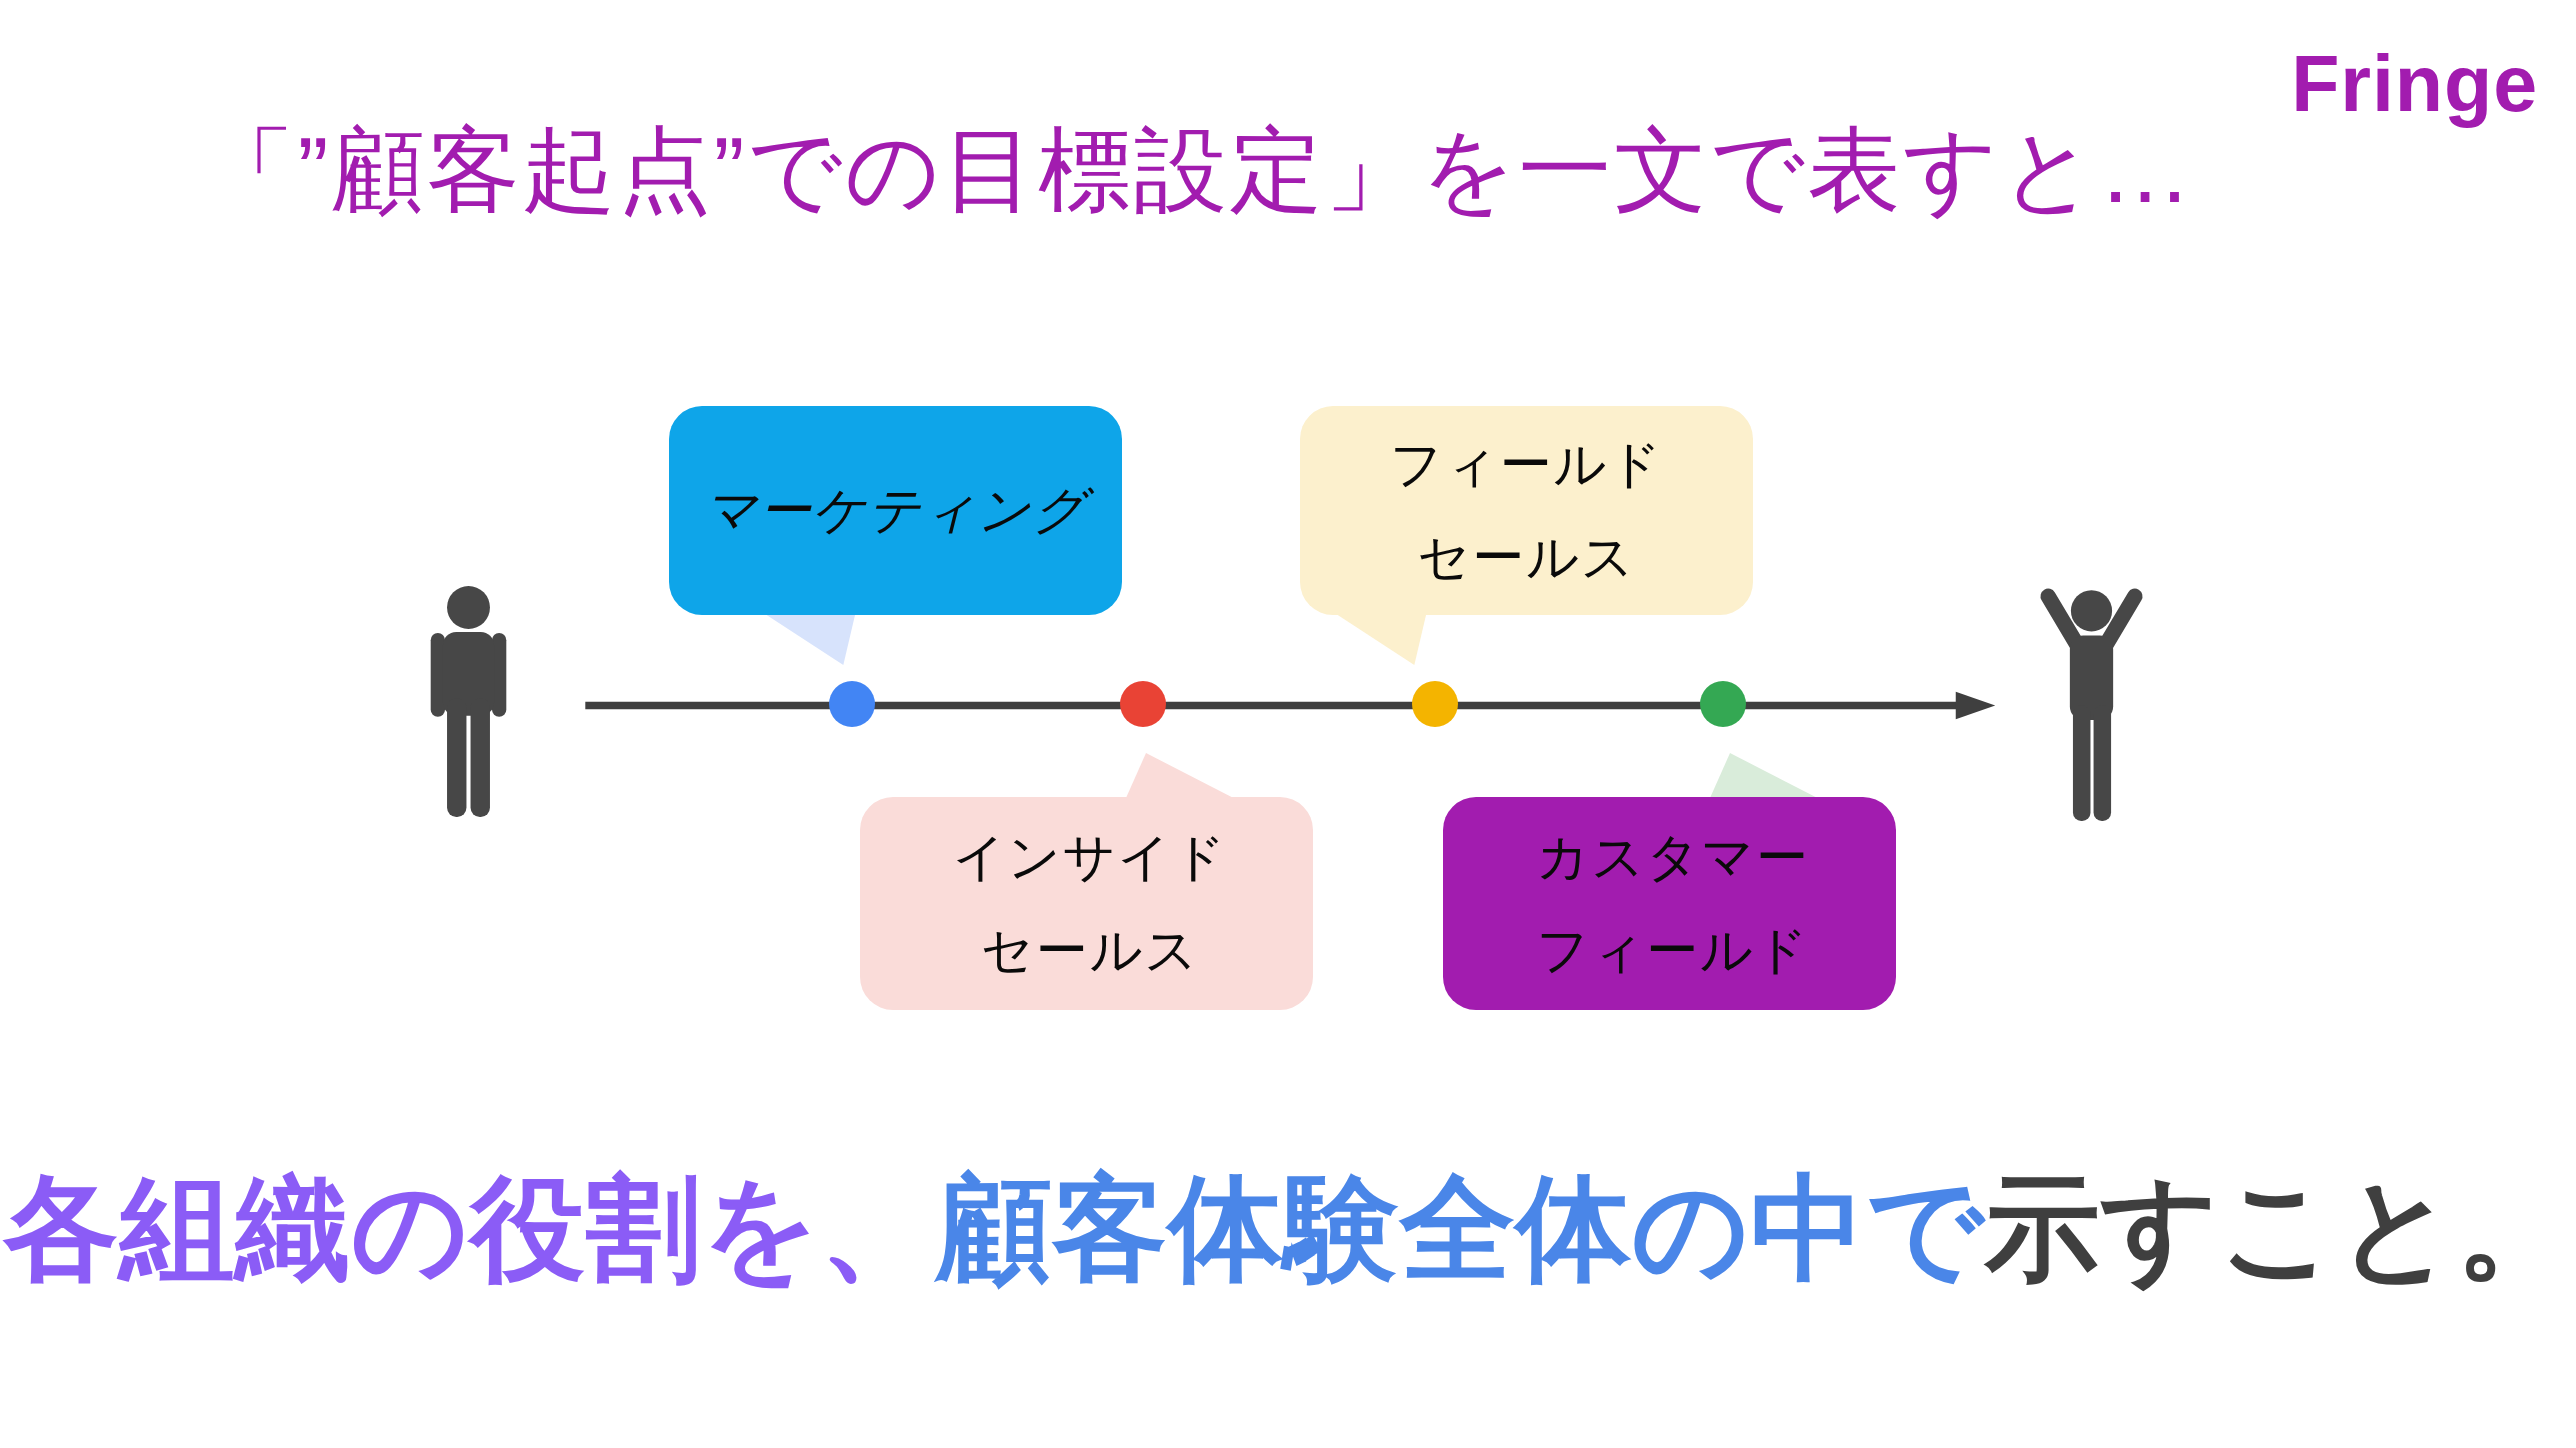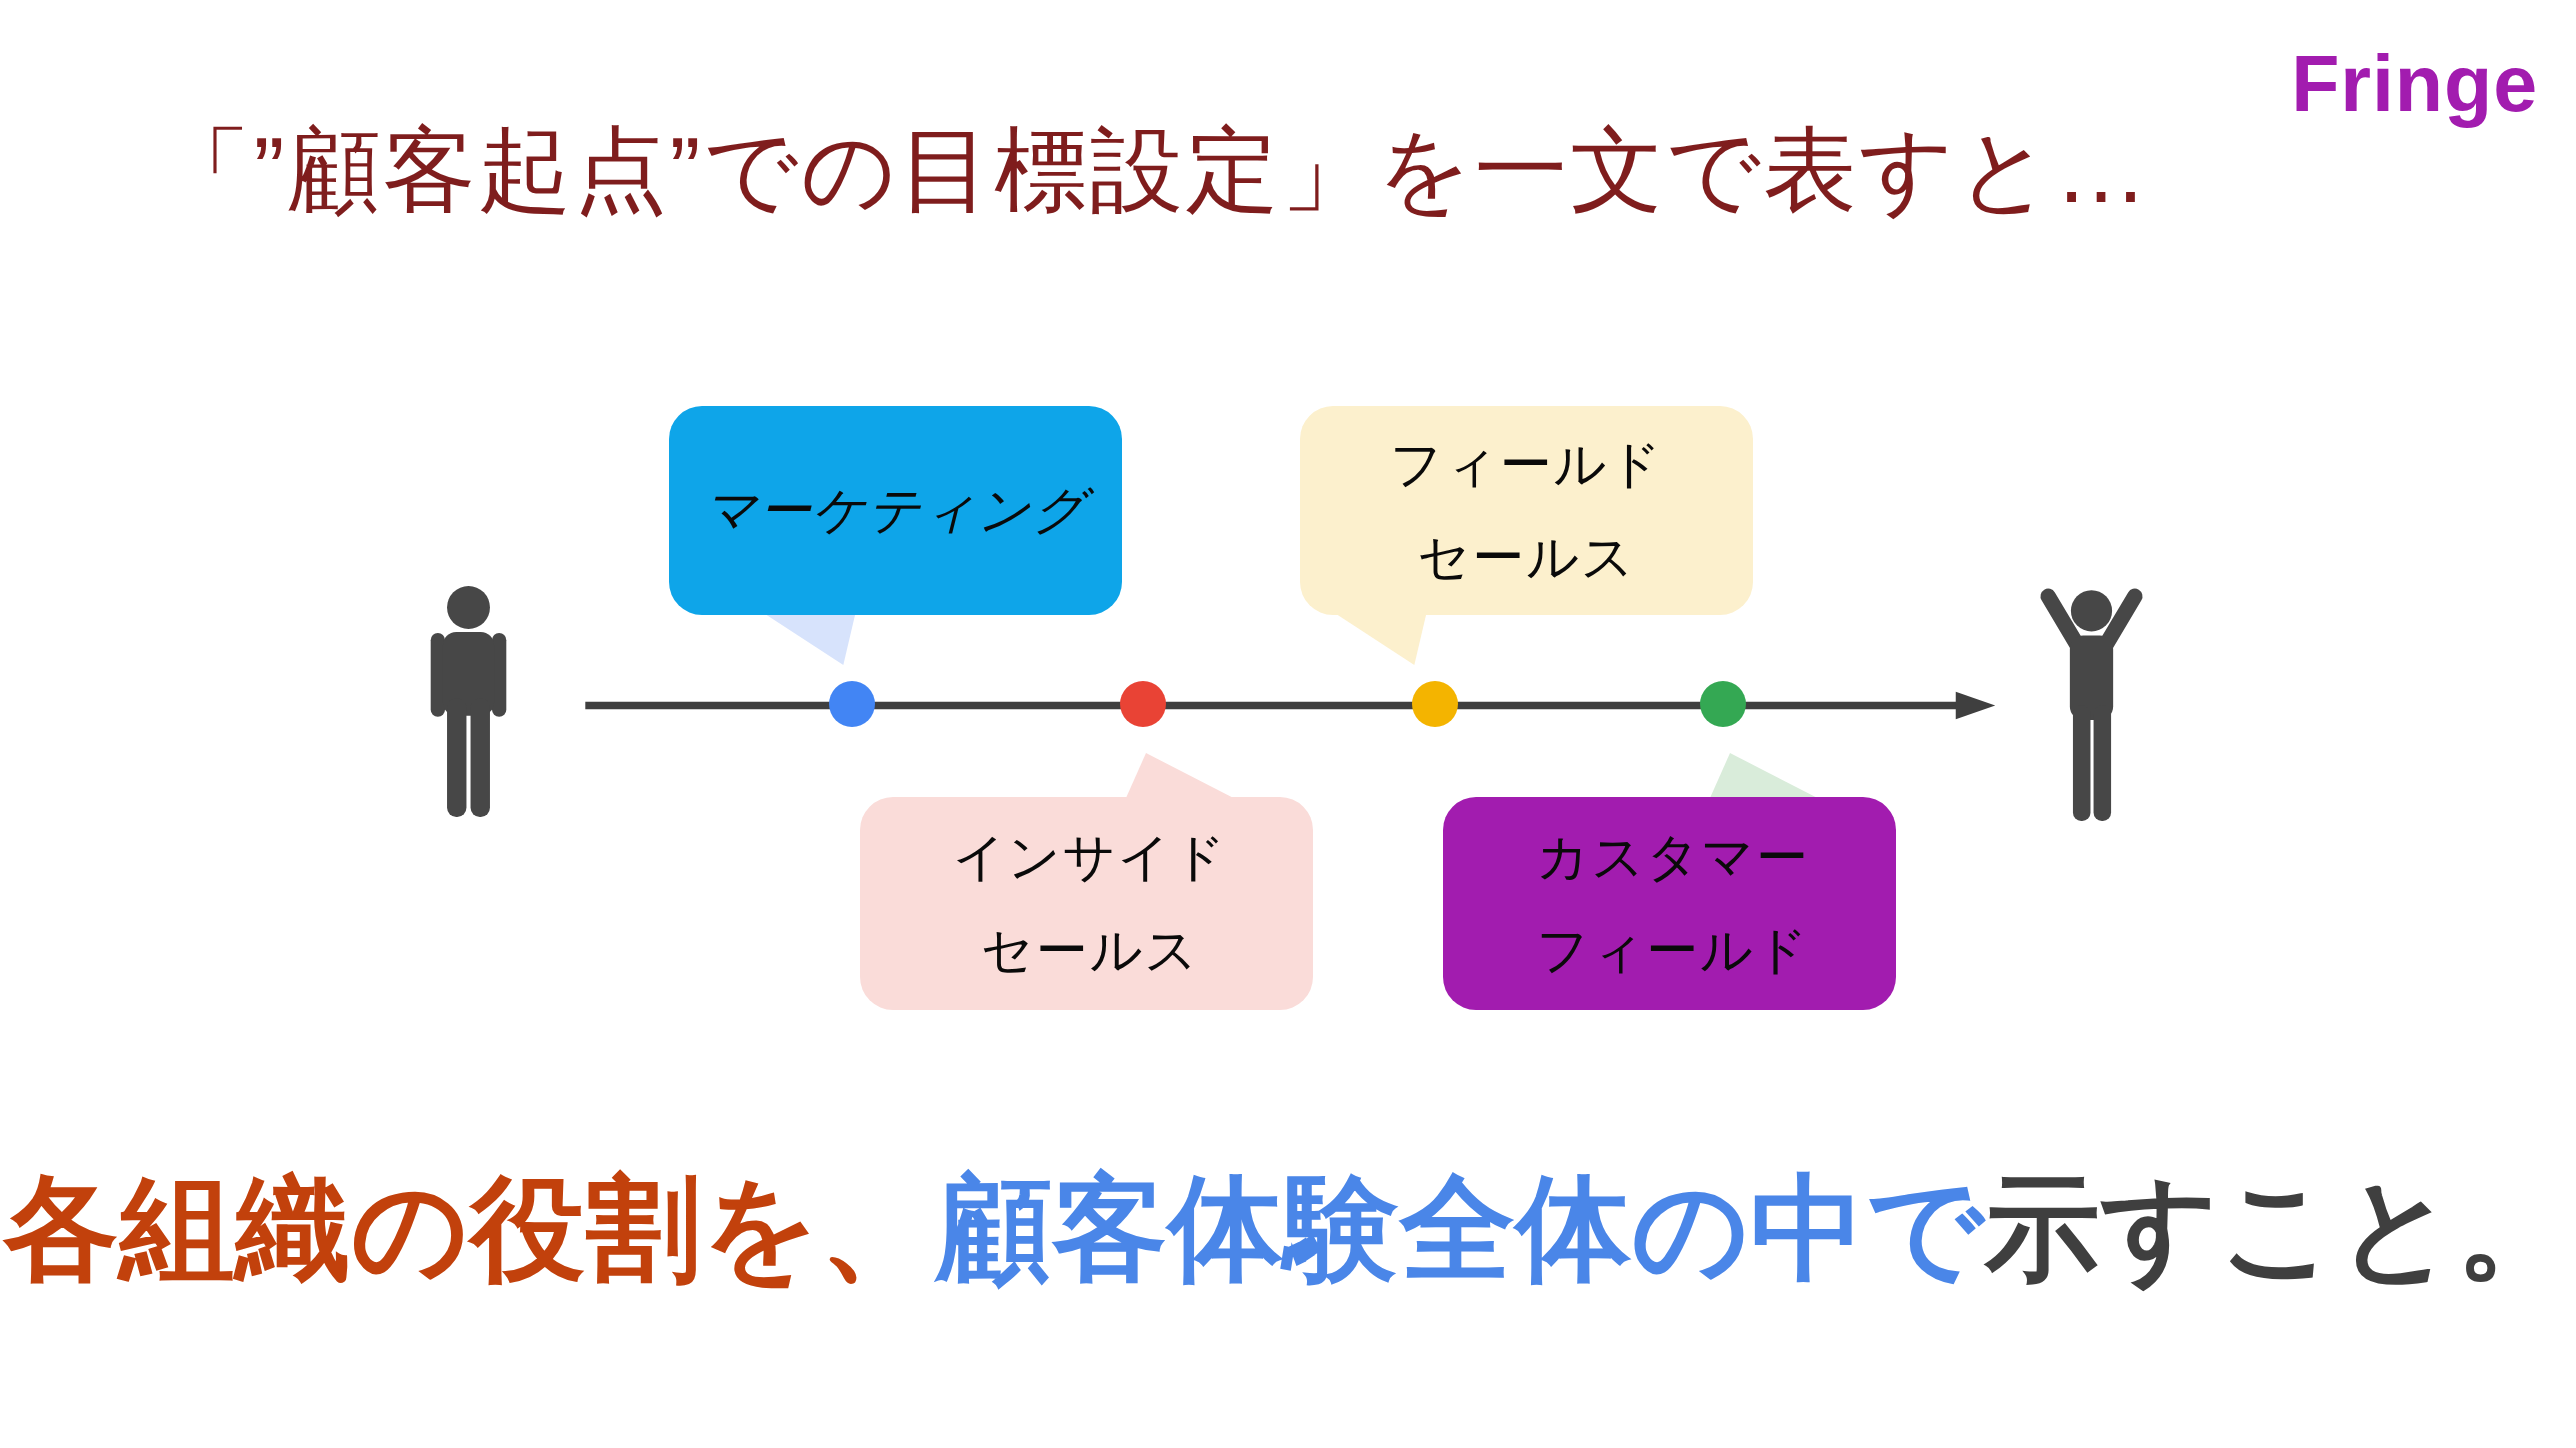--- a/index.html
+++ b/index.html
@@ -71,21 +71,21 @@
     letter-spacing: 0.9px; white-space: nowrap; line-height: 1.2;
   }
 </style>
 </head>
 <body>
 
 <div class="slide">
 
   <div class="logo" style="color: #a21caf;">Fringe</div>
 
-  <div class="title" style="color: #7f1d1d;">「”顧客起点”での目標設定」を一文で表すと…</div>
+  <div class="title" style="color: #a21caf; margin-left: 44px;">「”顧客起点”での目標設定」を一文で表すと…</div>
 
   <div class="diagram">
 
     <div class="person person-start">
       <svg viewBox="0 0 100 230" width="103" height="235" aria-hidden="true">
         <g fill="#474747">
           <circle cx="50" cy="21" r="21"></circle>
           <rect x="13" y="46" width="14" height="82" rx="7"></rect>
           <rect x="73" y="46" width="14" height="82" rx="7"></rect>
           <rect x="25" y="45" width="50" height="82" rx="13"></rect>
@@ -156,17 +156,17 @@
     </div>
 
     <div class="bubble bubble-bottom bubble-customer" style="background: #a21caf;">
       <span class="line">カスタマー</span>
       <span class="line">フィールド</span>
     </div>
 
   </div>
 
   <div class="conclusion">
-    <span style="color: #c2410c;">各組織の役割を、</span><span style="color: rgb(74, 134, 232);">顧客体験全体の中で</span><span style="color: rgb(63, 63, 63);">示すこと。</span>
+    <span style="color: #8b5cf6;">各組織の役割を、</span><span style="color: rgb(74, 134, 232);">顧客体験全体の中で</span><span style="color: rgb(63, 63, 63);">示すこと。</span>
   </div>
 
 </div>
 
 
 </body></html>

